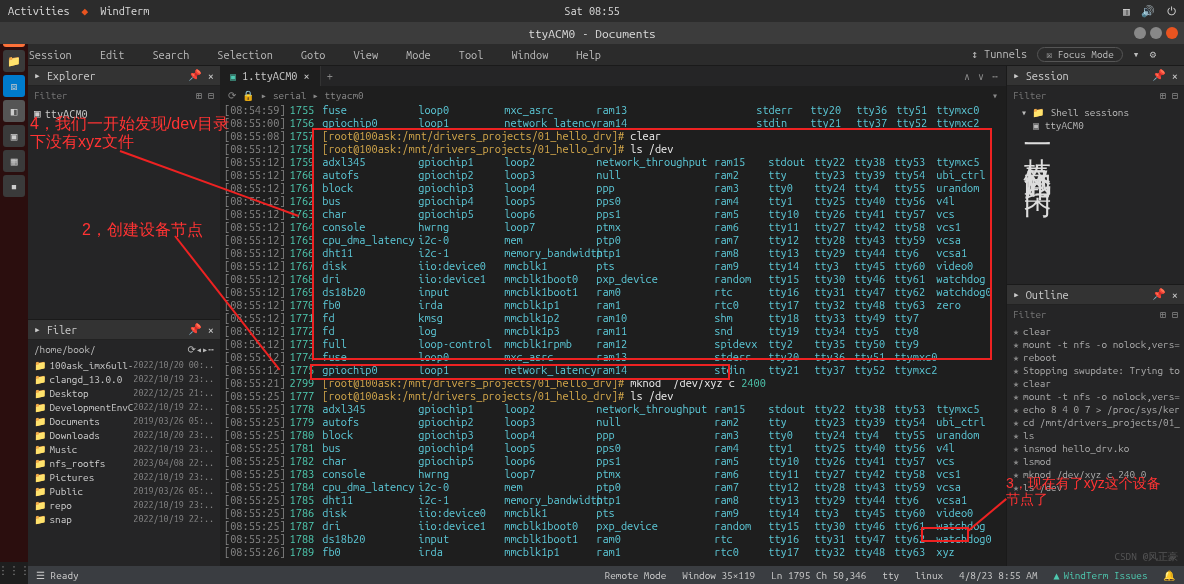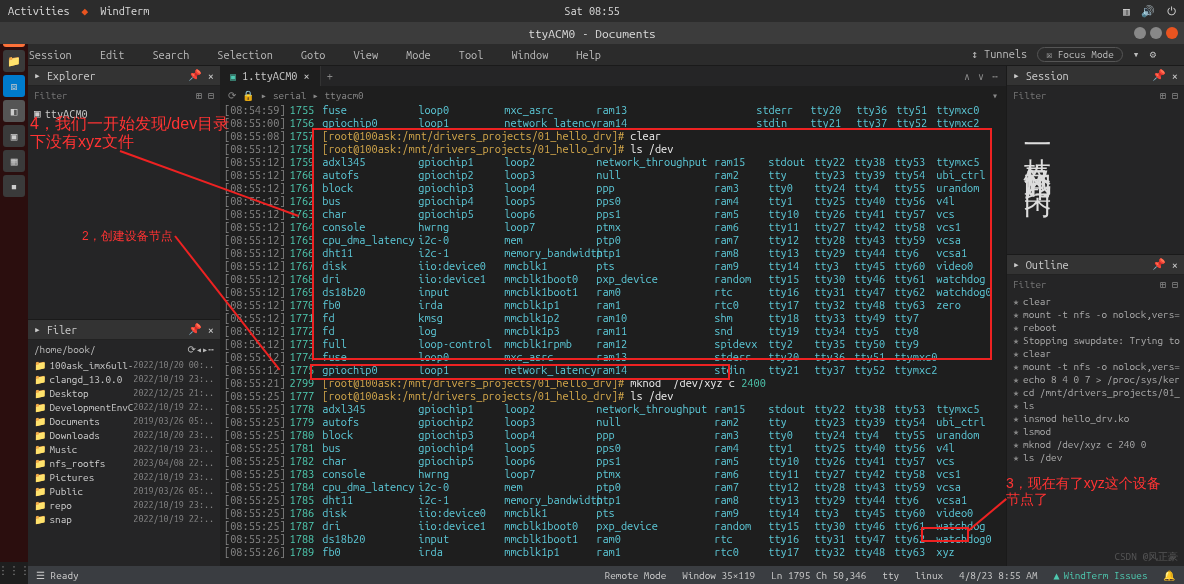--- a/index.html
+++ b/index.html
@@ -291,20 +291,24 @@
         <span>Session</span>
         <span class="sp"></span>
         <span>📌</span>
         <span>×</span>
       </div>
     <div class="filter-row">
         <input class="filter-input" placeholder="Filter" style="">
         <span>⊞</span>
         <span>⊟</span>
       </div>
+    <div class="session-list">
+      <div class="session-item">▾ 📁 <span>Shell sessions</span></div>
+      <div class="session-item" style="padding-left:20px">▣ <span>ttyACM0</span></div>
+    </div>
     <div style="height:150px"></div>
     <div class="outline">
       <div class="panel-hdr">
           <span>▸</span>
           <span>Outline</span>
           <span class="sp"></span>
           <span>📌</span>
           <span>×</span>
         </div>
       <div class="filter-row">
@@ -380,19 +384,19 @@
   <span class="status-seg">linux</span>
   <span class="status-seg">4/8/23 8:55 AM</span>
   <span class="status-seg" style="color:#4ec9b0">▲ <span>WindTerm Issues</span></span>
   <span>🔔</span>
 </div>
 
 <div class="red-box1" style="left:312px;top:128px;width:680px;height:232px"></div>
 <div class="red-box1" style="left:310px;top:364px;width:420px;height:16px"></div>
 <div class="red-box1" style="left:921px;top:527px;width:48px;height:15px"></div>
 <div class="red-text" style="left:30px;top:115px;font-size:16px;width:200px;line-height:18px">4，我们一开始发现/dev目录下没有xyz文件</div>
-<div class="red-text" style="left:82px;top:228px;font-size:12px">2，创建设备节点</div>
+<div class="red-text" style="left:82px;top:220px;font-size:16px">2，创建设备节点</div>
 <div class="red-text" style="left:1006px;top:475px;font-size:14px;width:160px;line-height:16px">3，现在有了xyz这个设备节点了</div>
 <div class="red-line" style="left:120px;top:150px;width:190px;transform:rotate(20deg)"></div>
 <div class="red-line" style="left:175px;top:235px;width:170px;transform:rotate(52deg)"></div>
 <div class="red-line" style="left:968px;top:530px;width:50px;transform:rotate(-40deg)"></div>
 <div class="chinese-vert" style="right:128px;top:130px">一枝春风叩柴门</div>
 <div class="watermark">CSDN @风正豪</div>
 
 </body></html>

